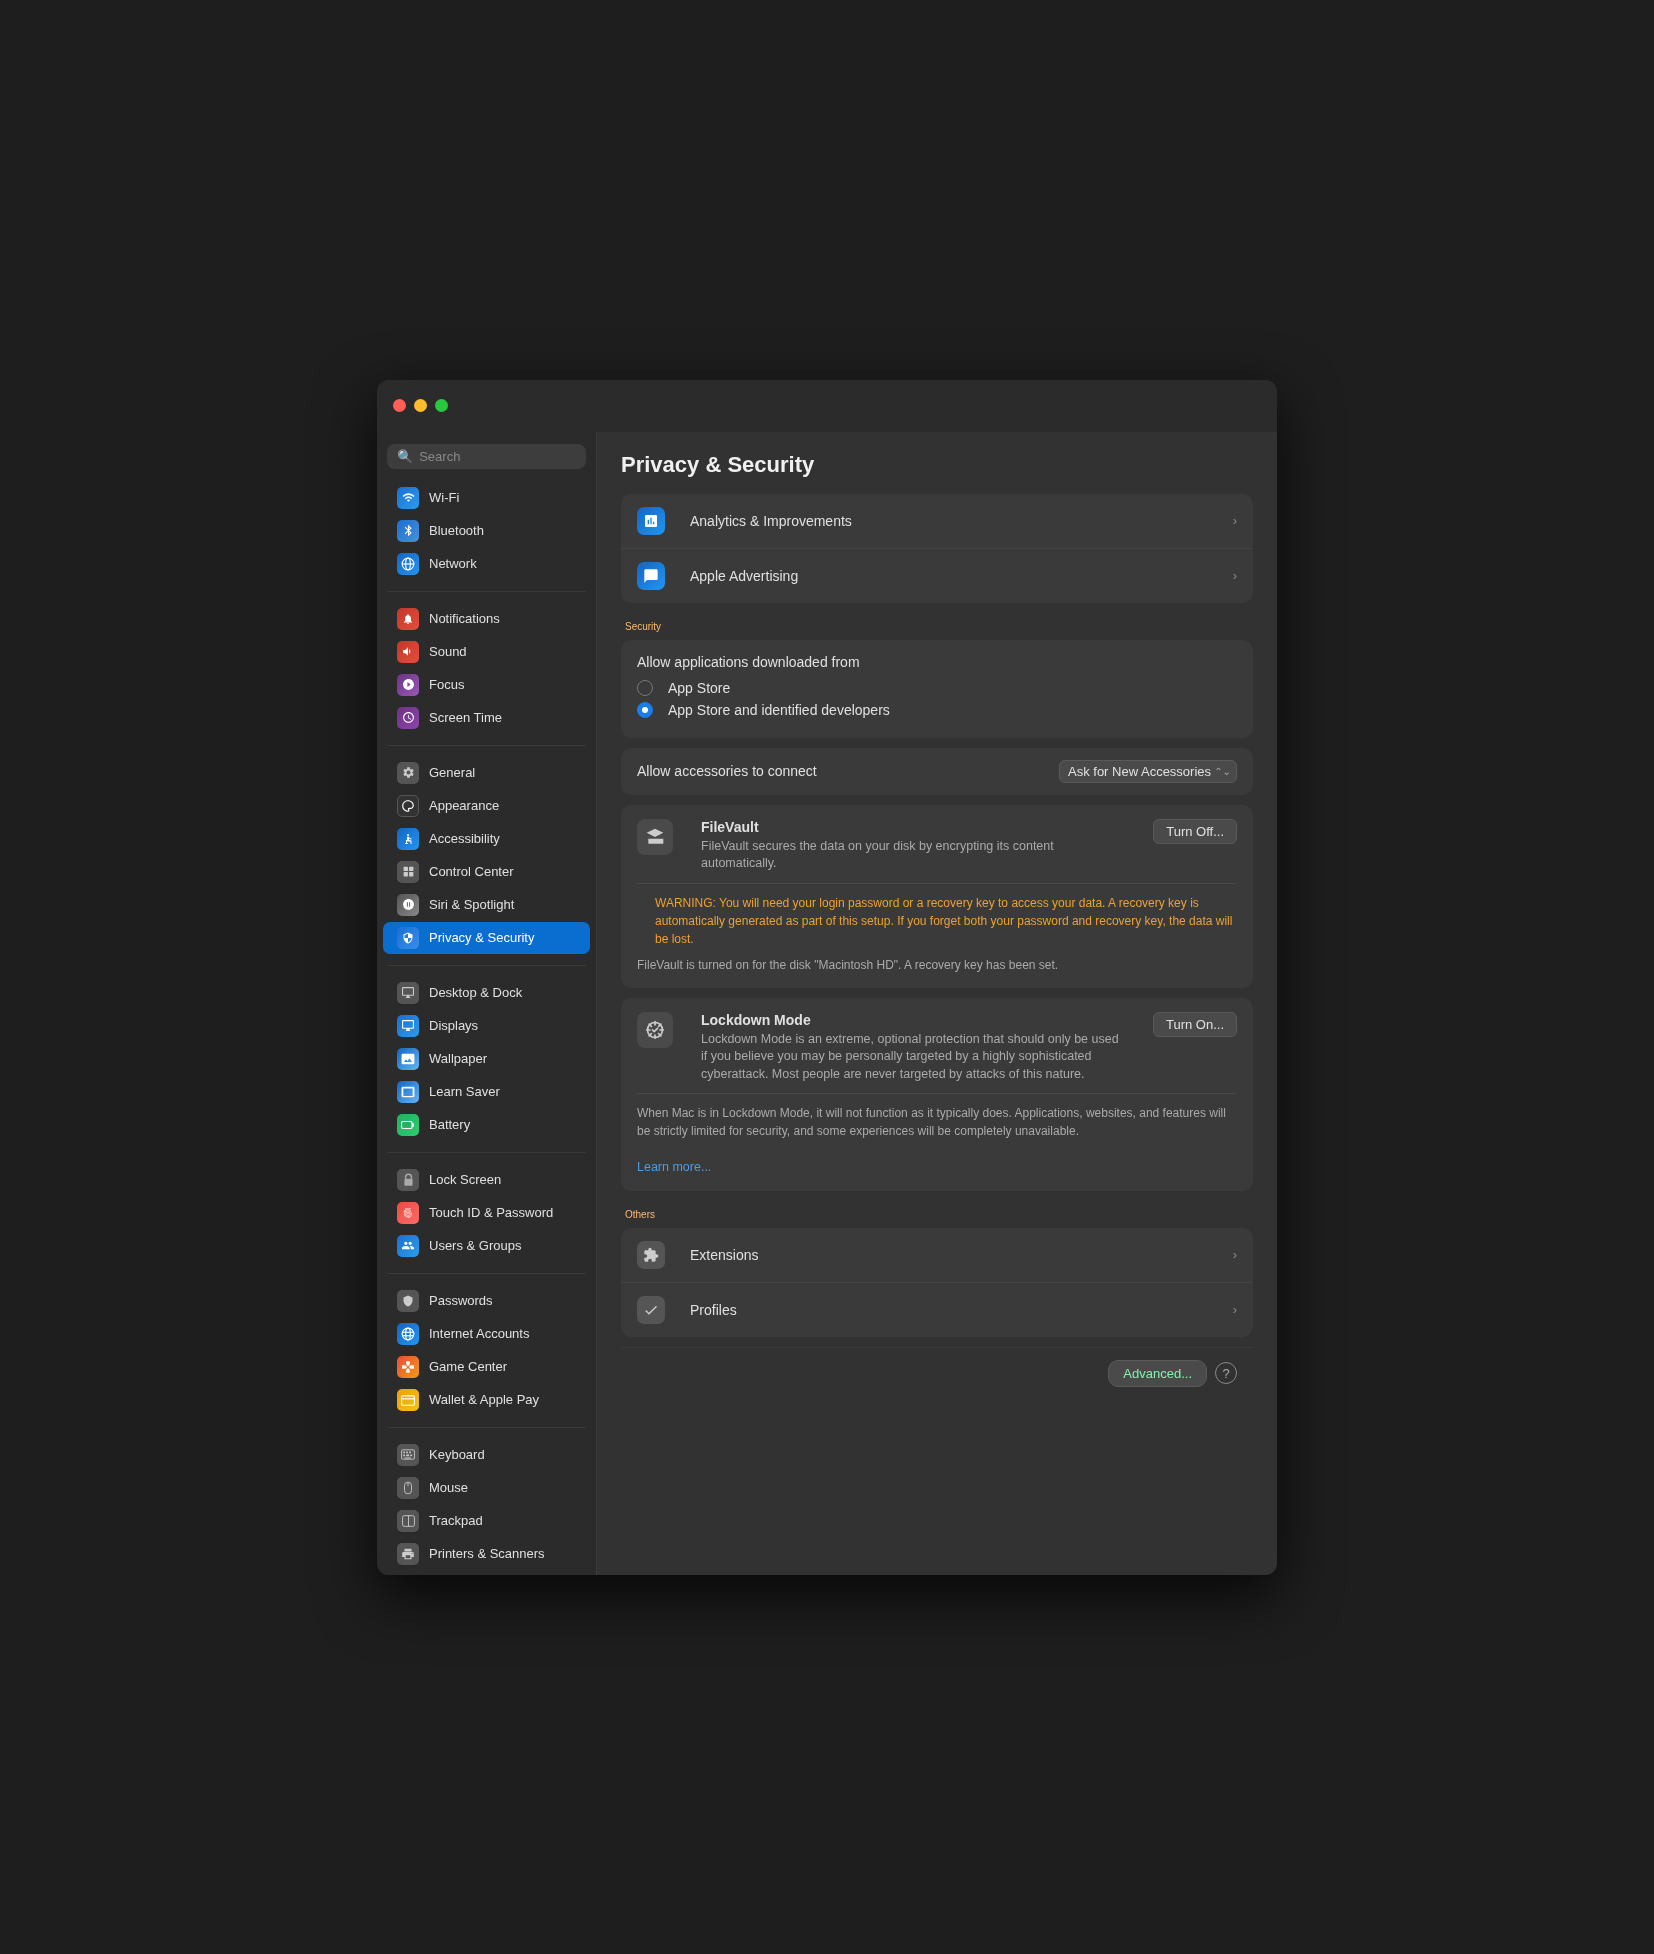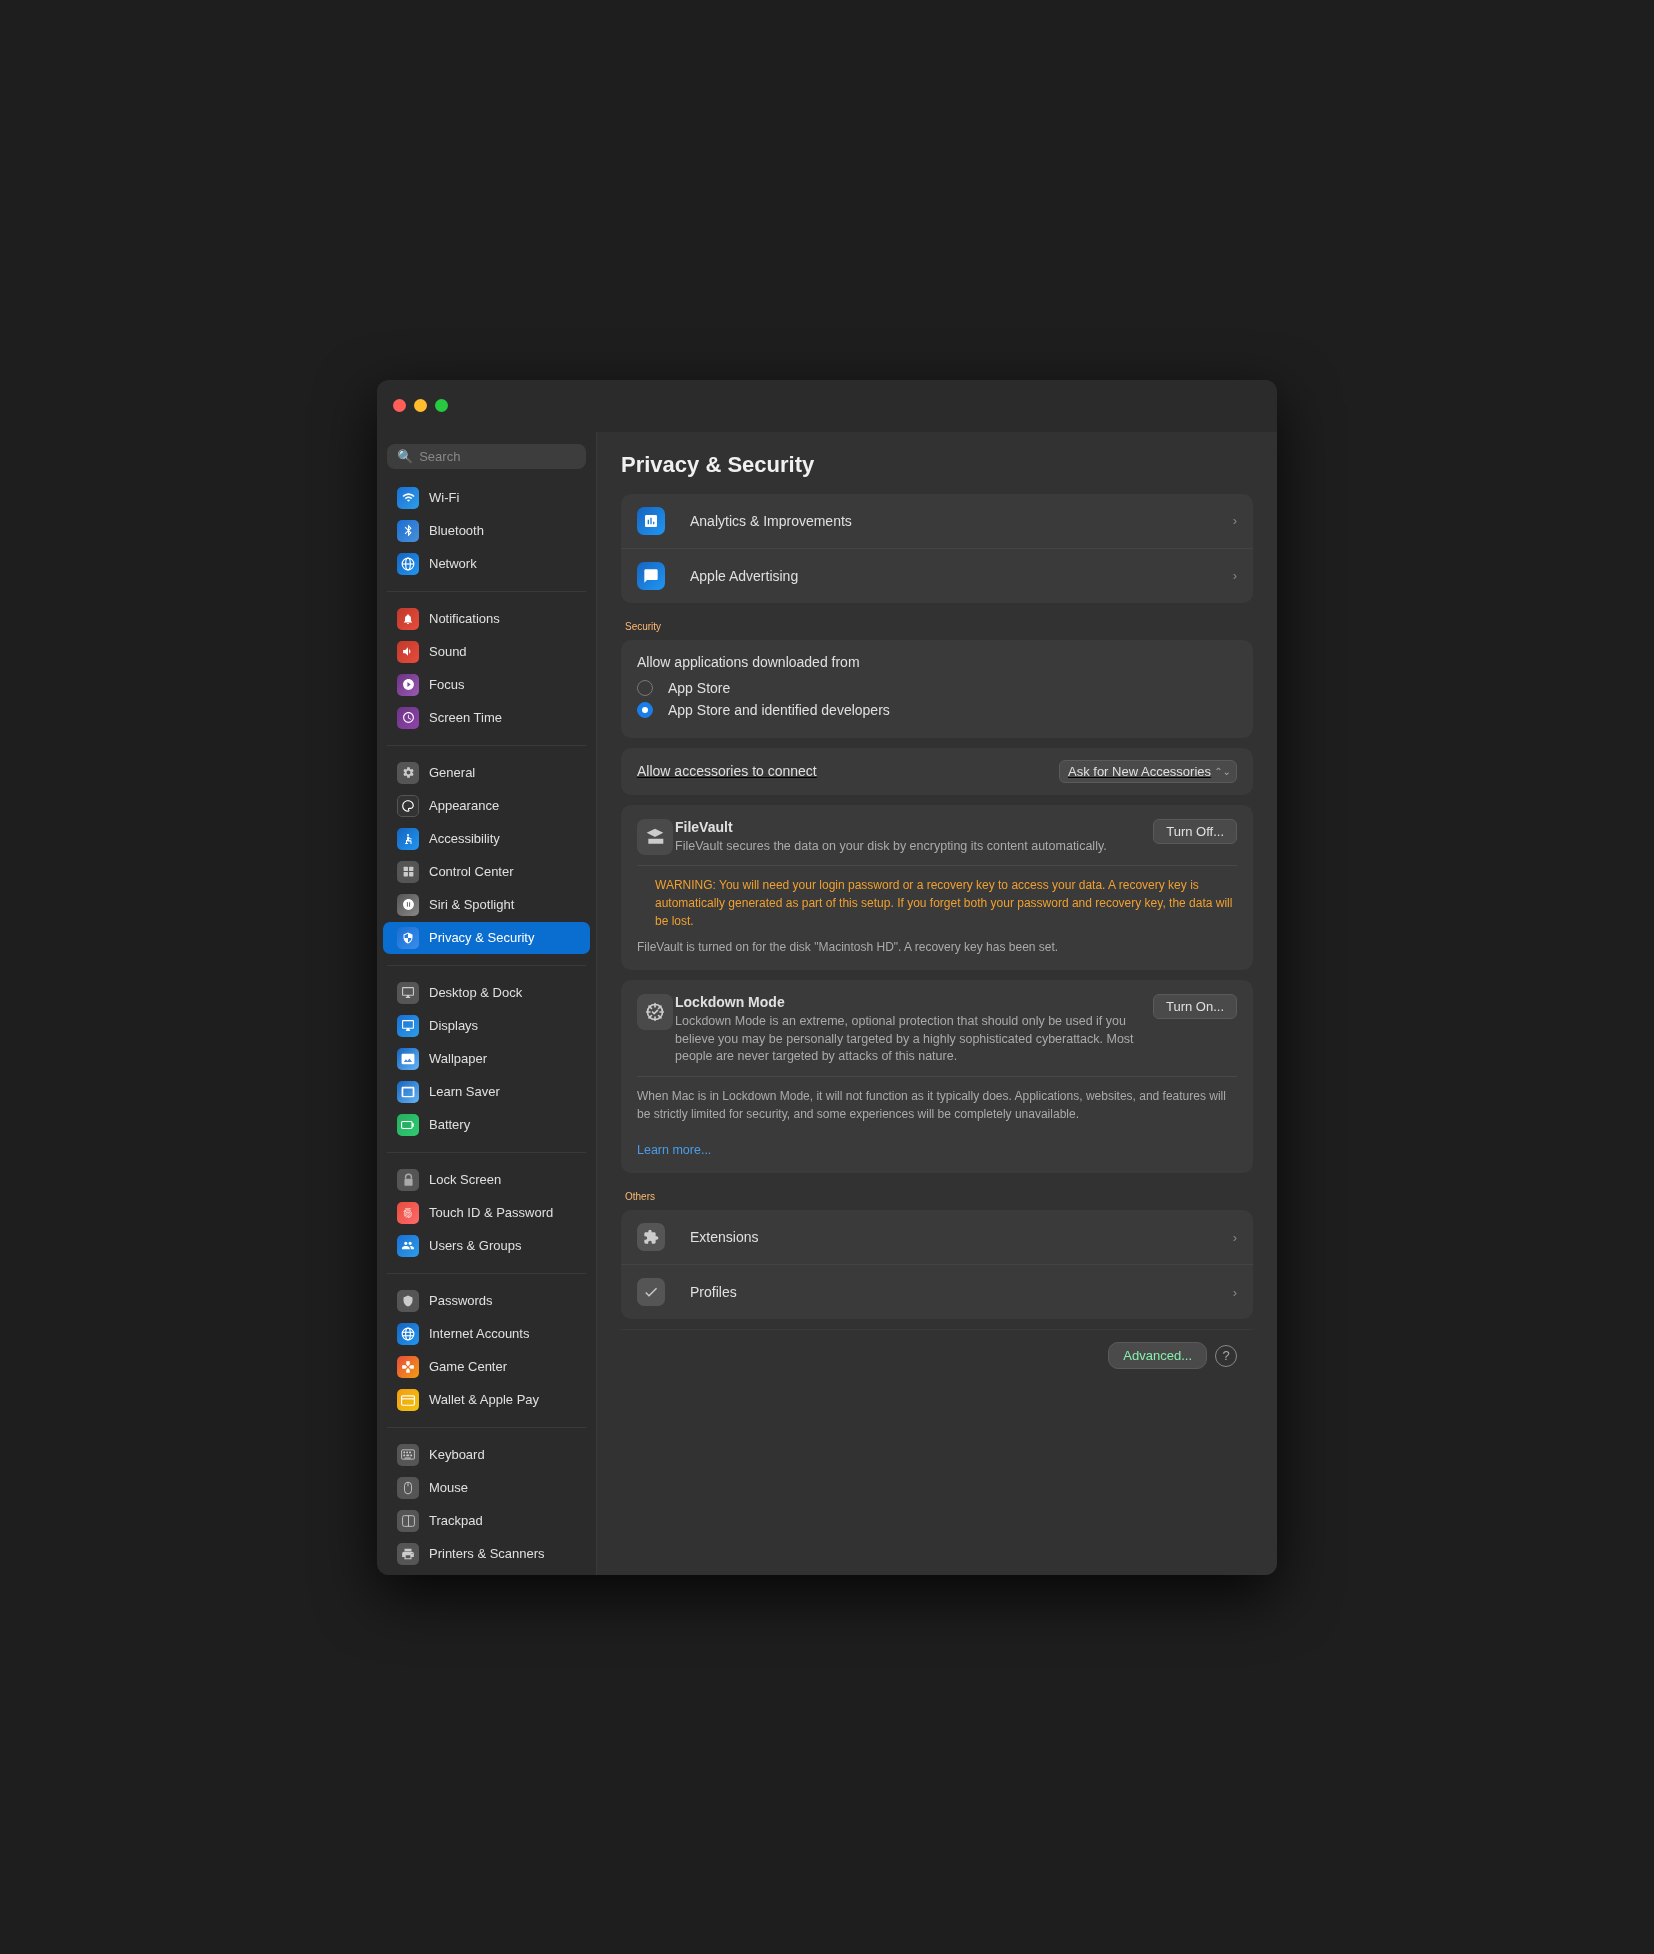--- a/index.html
+++ b/index.html
@@ -246,21 +246,20 @@
 
     
     .accessories-row {
       background: #3a3a3a;
       border-radius: 10px;
       padding: 12px 16px;
       display: flex;
       align-items: center;
       justify-content: space-between;
       margin-bottom: 10px;
-      text-decoration: underline;
     }
     .accessories-label { font-size: 14px; color: #e0e0e0; }
     .accessories-select {
       background: #4a4a4a;
       border: 1px solid #5a5a5a;
       border-radius: 6px;
       color: #e0e0e0;
       font-size: 13px;
       padding: 3px 24px 3px 8px;
       appearance: none;
@@ -285,21 +284,21 @@
     
     .feature-card {
       background: #3a3a3a;
       border-radius: 10px;
       padding: 14px 16px;
       margin-bottom: 10px;
     }
     .feature-header {
       display: flex;
       align-items: flex-start;
-      gap: 2px;
+      gap: 28px;
       margin-bottom: 10px;
     }
     .feature-icon {
       width: 36px;
       height: 36px;
       border-radius: 8px;
       background: #555;
       display: flex;
       align-items: center;
       justify-content: center;

